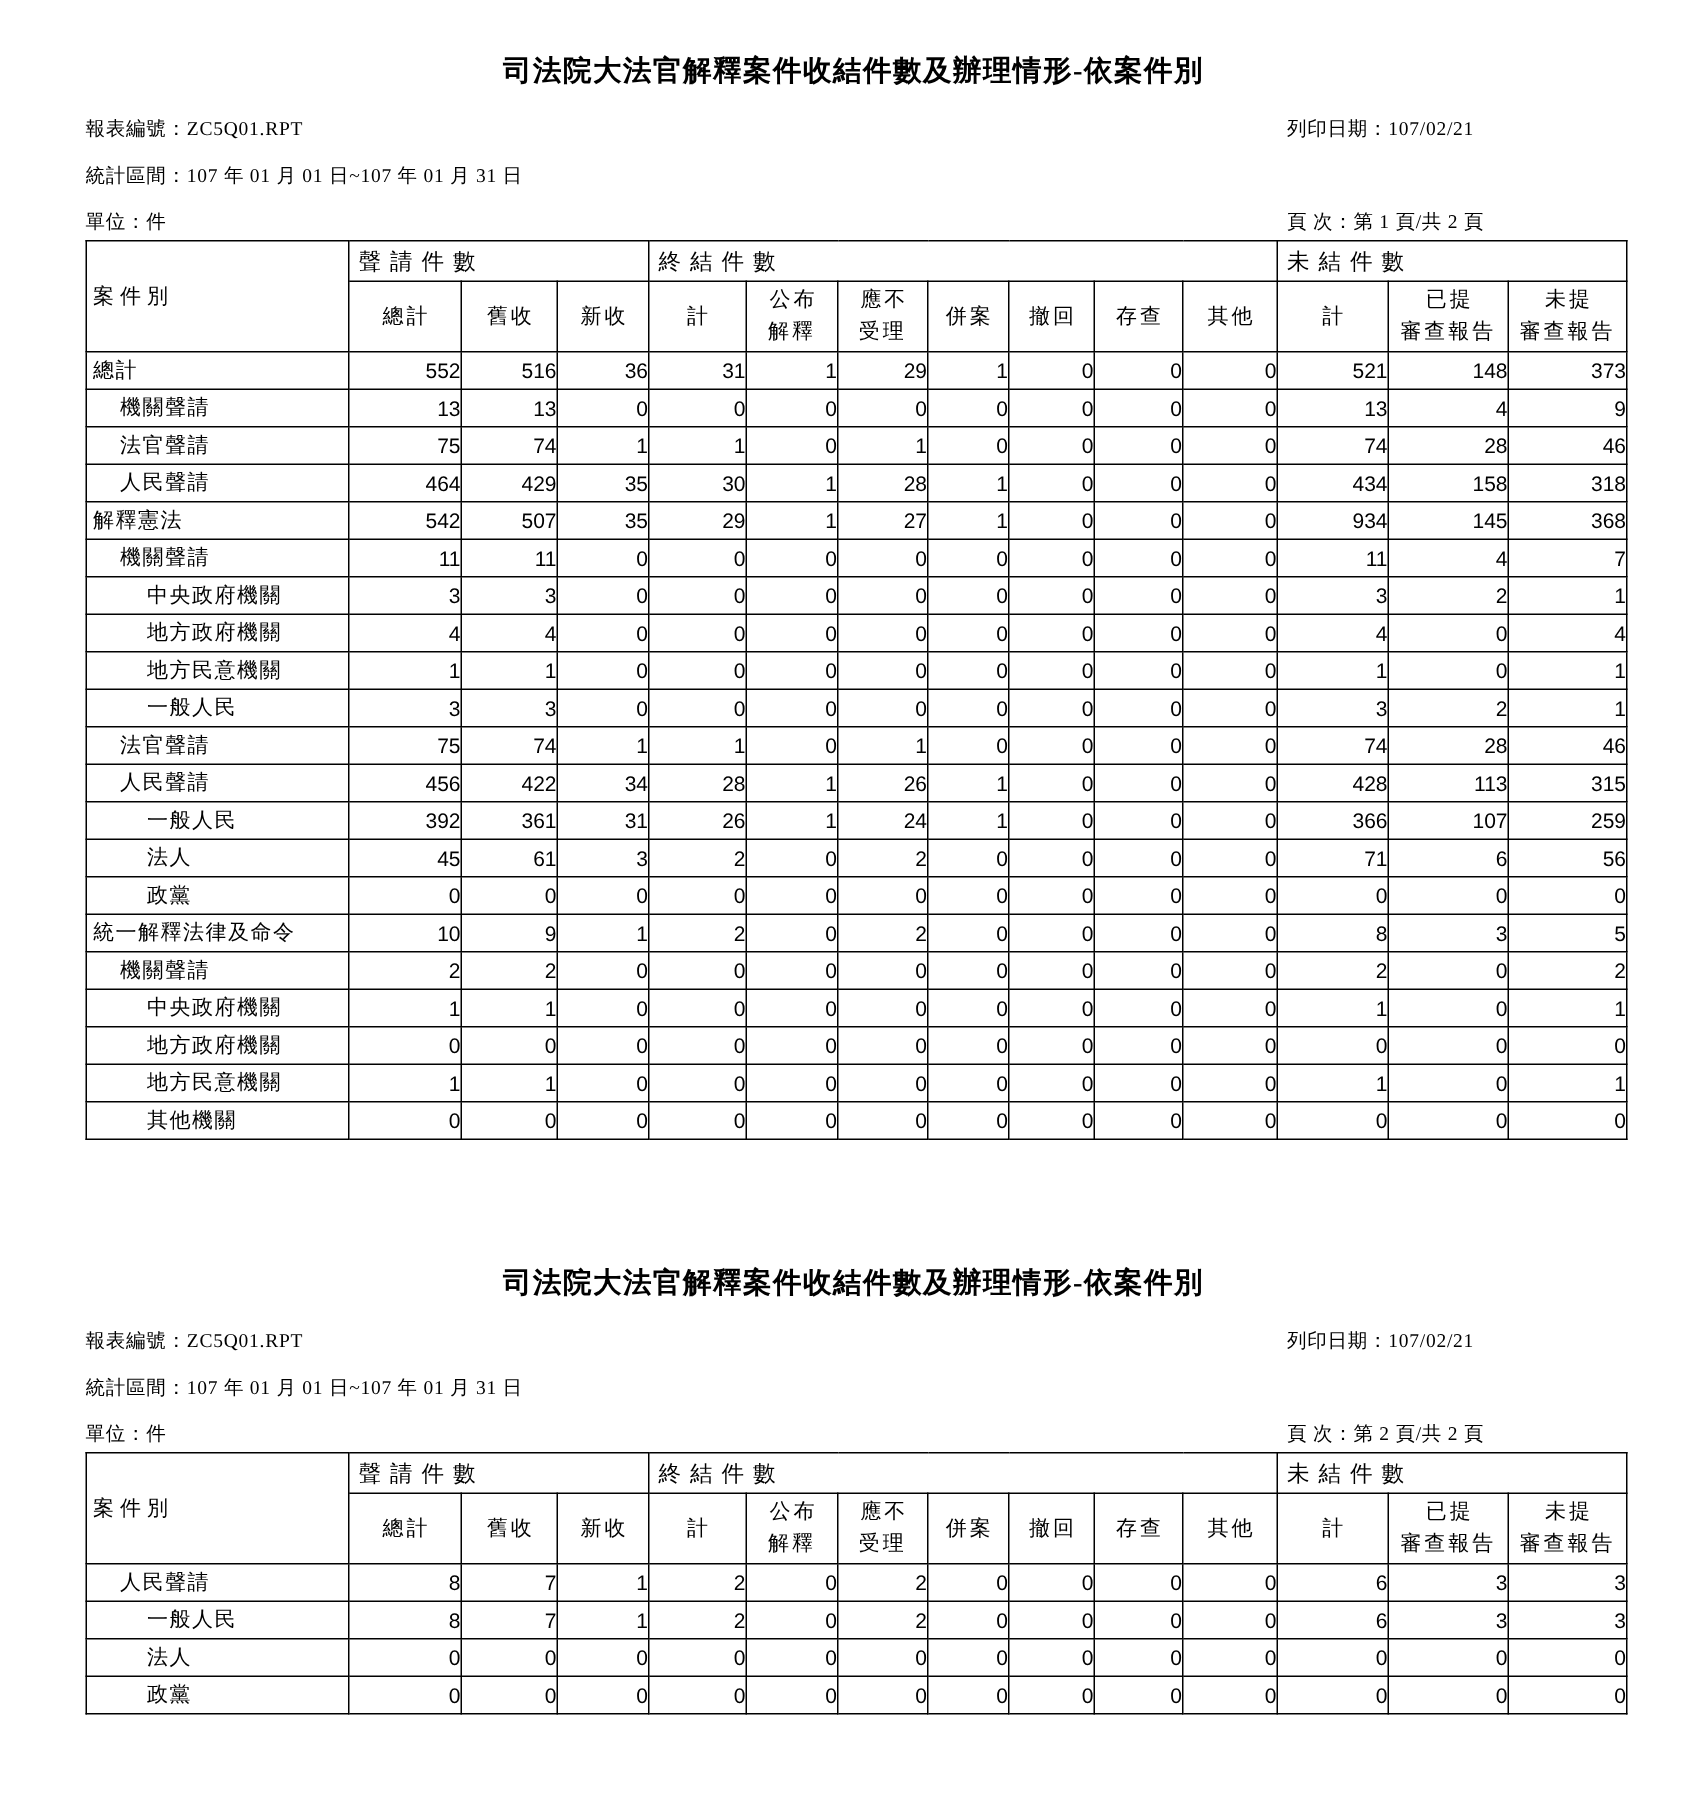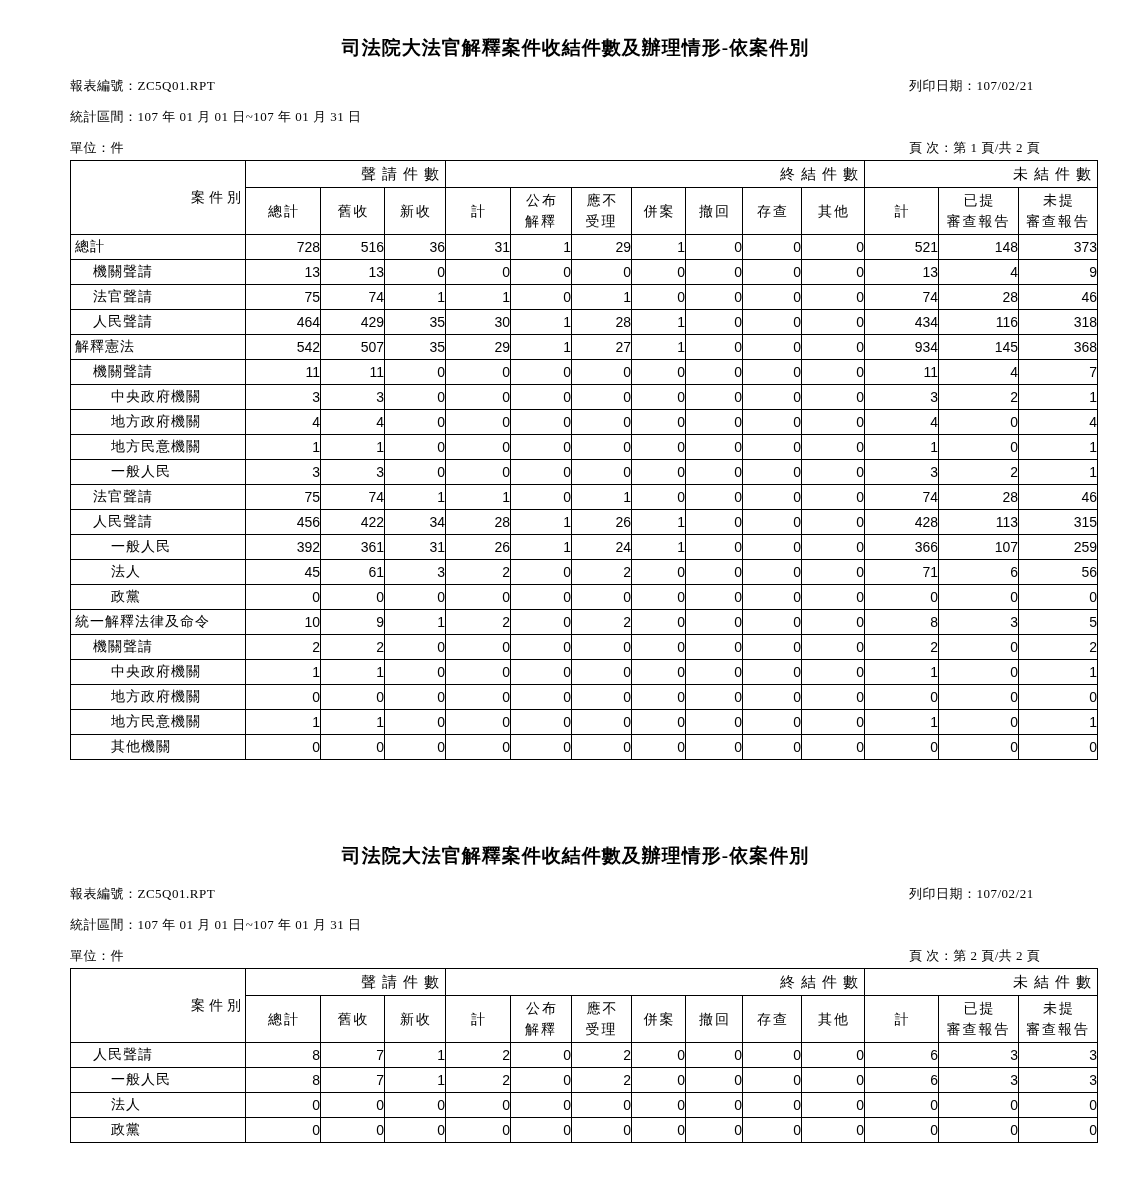--- a/index.html
+++ b/index.html
@@ -4,21 +4,21 @@
 <style>
   * { box-sizing: border-box; }
   html, body {
     margin: 0; padding: 0;
     background: #ffffff;
     color: #000000;
     font-family: "Liberation Serif", "DejaVu Serif", serif;
   }
   body { width: 1138px; height: 1200px; overflow: hidden; }
 
-  .report-page { width: 1138px; padding-left: 13px; }
+  .report-page { width: 1138px; }
   .report-page.second { margin-top: 84px; }
 
   .page-title {
     margin: 0 0 16px 0;
     padding-top: 36px;
     text-align: center;
     font-size: 19px;
     font-weight: bold;
     letter-spacing: 1px;
     line-height: 24px;
@@ -28,39 +28,39 @@
   .content { padding-left: 57px; width: 1084px; }
 
   .meta-line {
     position: relative;
     height: 31px;
     font-size: 13px;
     letter-spacing: 0.5px;
     line-height: 20px;
   }
   .meta-line.last { height: 20px; }
-  .meta-right { position: absolute; left: 839px; top: 0; white-space: nowrap; }
+  .meta-right { position: absolute; left: 801px; top: 0; white-space: nowrap; }
 
   table.stats {
     border-collapse: collapse;
     table-layout: fixed;
     width: 1027px;
     margin-top: 2px;
   }
   table.stats th, table.stats td {
     border: 1px solid #000000;
     overflow: hidden;
     padding: 0;
   }
   thead tr.group-row th {
     height: 27px;
     font-size: 15px;
     font-weight: normal;
     letter-spacing: 6px;
-    text-align: right;
+    text-align: left;
     text-indent: 6px; 
   }
   thead tr.group-row th.case-col {
     font-size: 14px;
     letter-spacing: 4px;
     text-indent: 4px;
     vertical-align: middle;
     font-family: Liberation Mono, monospace;
   }
   thead tr.sub-row th {
@@ -148,21 +148,21 @@
             <th>計</th>
             <th>已提
 審查報告</th>
             <th>未提
 審查報告</th>
           </tr>
         </thead>
         <tbody>
           <tr>
             <td class="row-label indent-0">總計</td>
-            <td class="num">728</td>
+            <td class="num">552</td>
             <td class="num">516</td>
             <td class="num">36</td>
             <td class="num">31</td>
             <td class="num">1</td>
             <td class="num">29</td>
             <td class="num">1</td>
             <td class="num">0</td>
             <td class="num">0</td>
             <td class="num">0</td>
             <td class="num">521</td>
@@ -207,21 +207,21 @@
             <td class="num">429</td>
             <td class="num">35</td>
             <td class="num">30</td>
             <td class="num">1</td>
             <td class="num">28</td>
             <td class="num">1</td>
             <td class="num">0</td>
             <td class="num">0</td>
             <td class="num">0</td>
             <td class="num">434</td>
-            <td class="num">116</td>
+            <td class="num">158</td>
             <td class="num">318</td>
           </tr>
           <tr>
             <td class="row-label indent-0">解釋憲法</td>
             <td class="num">542</td>
             <td class="num">507</td>
             <td class="num">35</td>
             <td class="num">29</td>
             <td class="num">1</td>
             <td class="num">27</td>

